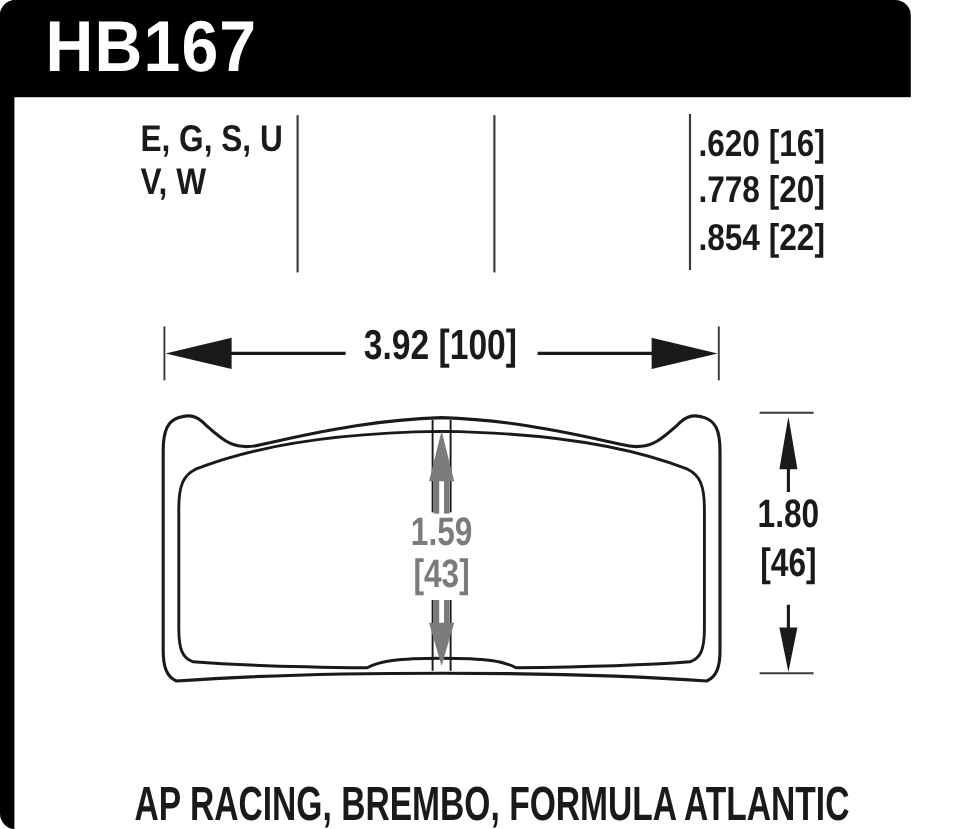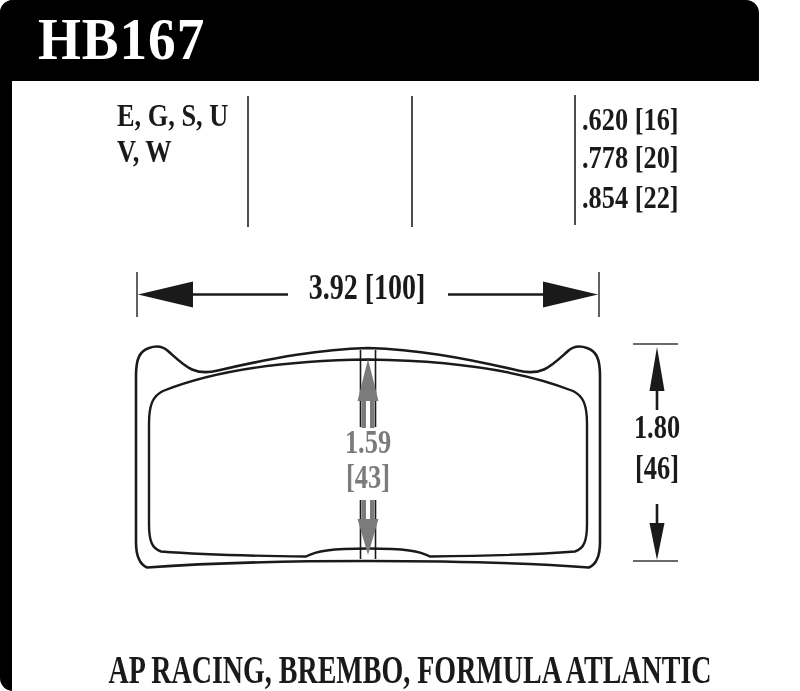--- a/index.html
+++ b/index.html
@@ -1,18 +1,18 @@
 <!DOCTYPE html>
 <html><head>
 <meta charset="utf-8">
 <style>
   html,body{margin:0;padding:0;background:#ffffff;}
   #page{
     position:relative;width:759px;height:691px;background:#ffffff;
-    overflow:hidden;font-family:Liberation Serif, serif;border-radius:13px;
+    overflow:hidden;font-family:Liberation Sans, sans-serif;border-radius:13px;
     -webkit-font-smoothing:antialiased;
   }
   .left-bar{position:absolute;left:0;top:0;width:12px;height:691px;background:#000000;}
   .banner{position:absolute;left:0;top:0;width:792px;height:81px;background:#000000;}
   .part-number{
     position:absolute;left:38px;top:9px;color:#ffffff;font-weight:bold;
     font-size:60px;line-height:60px;letter-spacing:1px;white-space:nowrap;
     transform:scaleX(0.92);transform-origin:left center;
   }
   .cond-left{

